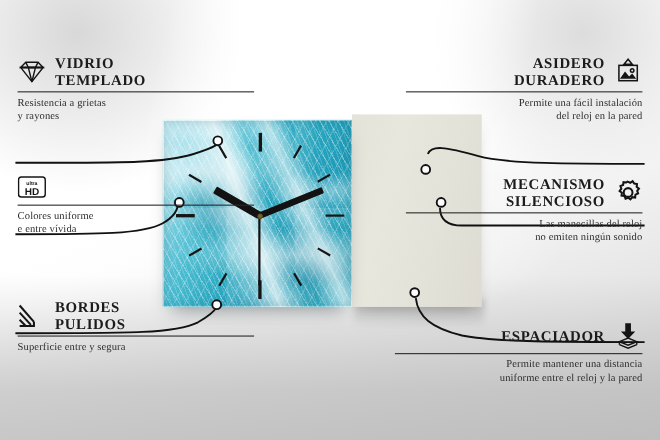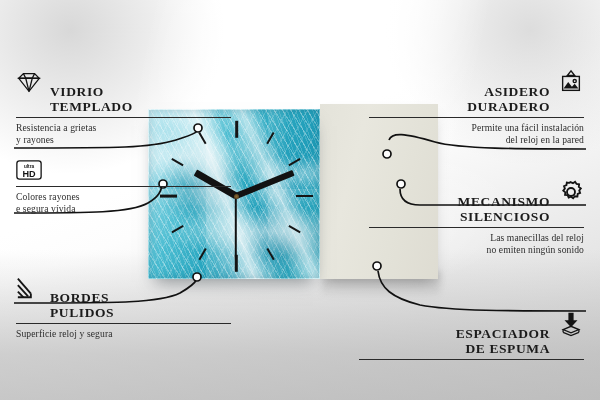--- a/index.html
+++ b/index.html
@@ -73,21 +73,21 @@
   #cap{position:absolute;width:5px;height:5px;border-radius:50%;
        background:radial-gradient(#8a6a36,#4a3514);}
 
   
   .callout{position:absolute;width:215px;}
   .callout.left{text-align:left;}
   .callout.right{text-align:right;}
   .co-head{display:flex;align-items:center;gap:8px;}
   .callout.right .co-head{justify-content:flex-end;}
   .co-title{font-family:"Liberation Serif",serif;font-weight:700;
-            font-size:13.5px;line-height:15px;letter-spacing:.6px;color:#1b1b1b;margin-top:34px;}
+            font-size:13.5px;line-height:15px;letter-spacing:.6px;color:#1b1b1b;}
   .co-rule{height:1.2px;background:#2a2a2a;margin:3px 0 4px 0;}
   .co-sub{font-family:Liberation Serif, serif;font-size:9.6px;line-height:11.6px;
           color:#2d2d2d;letter-spacing:.1px;}
   .ico{width:26px;height:26px;flex:0 0 26px;color:#141414;text-align:right;}
   .ico svg{display:block;width:26px;height:26px;}
 
   
   #links{position:absolute;left:0;top:0;width:600px;height:400px;pointer-events:none;}
   .lk{fill:none;stroke:#111;stroke-width:1.7;}
   .dot{fill:#fdfdfd;stroke:#111;stroke-width:1.7;}
@@ -188,45 +188,45 @@
       <span class="ico">
         <svg viewBox="0 0 30 26">
           <rect x="1" y="2.5" width="28" height="21" rx="3" fill="none" stroke="currentColor" stroke-width="1.5"></rect>
           <text x="15" y="11" font-family="Liberation Sans, sans-serif" font-size="5.4" font-weight="bold" text-anchor="middle" fill="currentColor">ultra</text>
           <text x="15" y="21" font-family="Liberation Sans, sans-serif" font-size="10.5" font-weight="bold" text-anchor="middle" fill="currentColor">HD</text>
         </svg>
       </span>
     </div>
     <div class="co-rule"></div>
     <div class="co-sub">
-      <span>Colores rayones</span><br>
-      <span>e segura vívida</span>
-    </div>
-  </div>
-
-  <div class="callout left" style="left:16px;top:256px;">
+      <span>Colores uniforme</span><br>
+      <span>e entre vívida</span>
+    </div>
+  </div>
+
+  <div class="callout left" style="left:16px;top:272px;">
     <div class="co-head">
       <span class="ico">
         <svg viewBox="0 0 28 28">
             <g stroke="currentColor" stroke-width="2" fill="none">
           <path d="M2 4 L16 20"></path>
               <path d="M2 11 L13 23"></path>
               <path d="M2 18 L8 24"></path>
           <path d="M16 20 L16 24 L2 24"></path>
             </g>
           </svg>
       </span>
       <span class="co-title">
         <span>BORDES</span><br>
         <span>PULIDOS</span>
       </span>
     </div>
     <div class="co-rule"></div>
     <div class="co-sub">
-      <span>Superficie reloj y segura</span>
+      <span>Superficie entre y segura</span>
     </div>
   </div>
 
   <div class="callout right" style="left:369px;top:50px;">
     <div class="co-head">
       <span class="co-title">
         <span>ASIDERO</span><br>
         <span>DURADERO</span>
       </span>
       <span class="ico">
@@ -266,28 +266,31 @@
     <div class="co-sub">
       <span>Las manecillas del reloj</span><br>
       <span>no emiten ningún sonido</span>
     </div>
   </div>
 
   <div class="callout right" style="left:359px;top:292px;width:225px;">
     <div class="co-head">
       <span class="co-title">
         <span>ESPACIADOR</span><br>
-        <span>DE ESPUMA</span>
       </span>
       <span class="ico">
         <svg viewBox="0 0 28 28">
           <path d="M11.2 2 h5.6 v8 h4.2 L14 17.5 L7 10 h4.2 Z" fill="currentColor"></path>
           <path d="M5.5 20 L14 16.5 L22.5 20 L14 23.5 Z" fill="none" stroke="currentColor" stroke-width="1.4"></path>
           <path d="M5.5 23 L14 26.5 L22.5 23" fill="none" stroke="currentColor" stroke-width="1.4"></path>
           <path d="M5.5 20 v3" stroke="currentColor" stroke-width="1.4"></path>
           <path d="M22.5 20 v3" stroke="currentColor" stroke-width="1.4"></path>
         </svg>
       </span>
     </div>
     <div class="co-rule"></div>
+    <div class="co-sub">
+      <span>Permite mantener una distancia</span><br>
+      <span>uniforme entre el reloj y la pared</span>
+    </div>
   </div>
 
 </div>
 
 </body></html>

